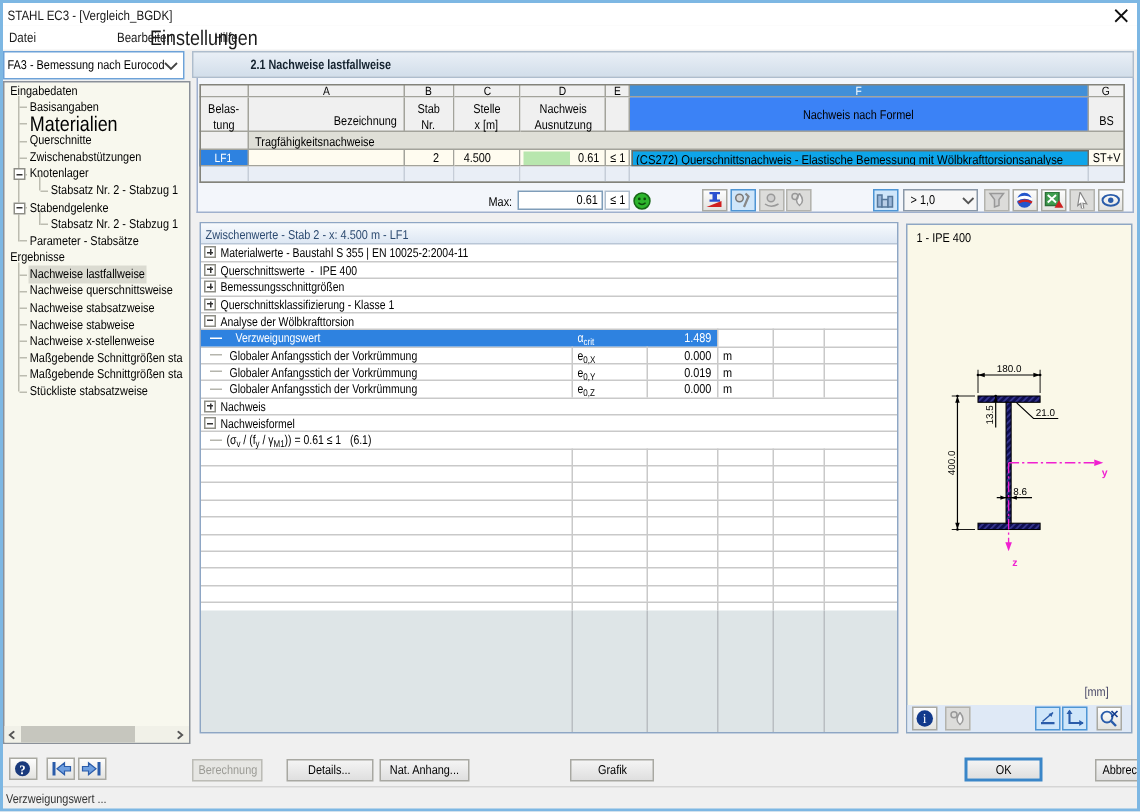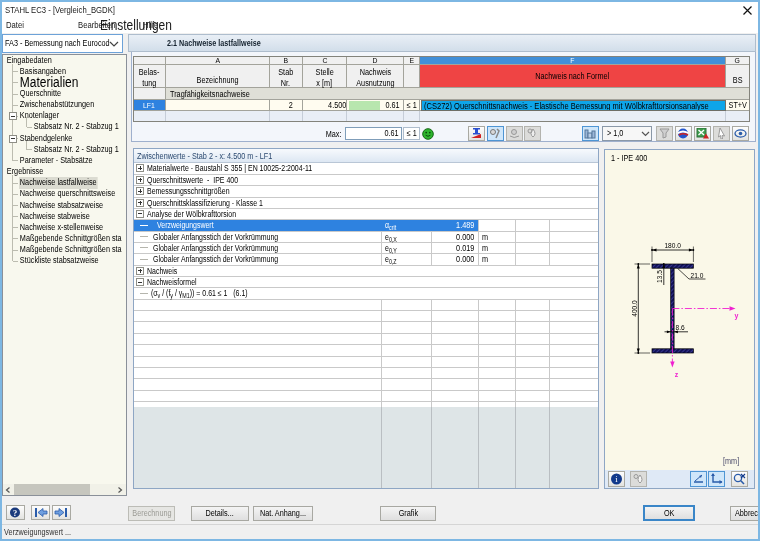--- a/index.html
+++ b/index.html
@@ -92,46 +92,46 @@
 <div style="left:269.5px;top:56px;width:33.5px;height:9px;border-right:1px solid #a3a39b;border-bottom:1px solid #a3a39b;background:#f0f0f0;color:#000;font-size:8px;line-height:9px;text-align:center;"><span class="sc">B</span></div>
 <div style="left:303px;top:56px;width:44px;height:9px;border-right:1px solid #a3a39b;border-bottom:1px solid #a3a39b;background:#f0f0f0;color:#000;font-size:8px;line-height:9px;text-align:center;"><span class="sc">C</span></div>
 <div style="left:347px;top:56px;width:57px;height:9px;border-right:1px solid #a3a39b;border-bottom:1px solid #a3a39b;background:#f0f0f0;color:#000;font-size:8px;line-height:9px;text-align:center;"><span class="sc">D</span></div>
 <div style="left:404px;top:56px;width:16px;height:9px;border-right:1px solid #a3a39b;border-bottom:1px solid #a3a39b;background:#f0f0f0;color:#000;font-size:8px;line-height:9px;text-align:center;"><span class="sc">E</span></div>
 <div style="left:420px;top:56px;width:306px;height:9px;border-right:1px solid #a3a39b;border-bottom:1px solid #a3a39b;background:#418fd8;color:#fff;font-size:8px;line-height:9px;text-align:center;"><span class="sc">F</span></div>
 <div style="left:726px;top:56px;width:24px;height:9px;border-right:1px solid #a3a39b;border-bottom:1px solid #a3a39b;background:#f0f0f0;color:#000;font-size:8px;line-height:9px;text-align:center;"><span class="sc">G</span></div>
 <div style="left:133px;top:65px;width:33px;height:23px;border-right:1px solid #a3a39b;border-bottom:1px solid #a3a39b;background:#f0f0f0;">
     <div style="position:absolute;left:0;top:2px;width:100%;font-size:8.5px;line-height:10.5px;text-align:center;"><span class="sc">Belas-</span><br><span class="sc">tung</span></div>
   </div>
 <div style="left:166px;top:65px;width:103.5px;height:23px;border-right:1px solid #a3a39b;border-bottom:1px solid #a3a39b;background:#f0f0f0;">
-    <div style="position:absolute;left:0;bottom:2px;width:100%;font-size:8.5px;line-height:10px;text-align:center;"><span class="sc">Bezeichnung</span></div>
+    <div style="position:absolute;left:0;bottom:2px;width:100%;font-size:8.5px;line-height:10px;text-align:right;"><span class="sc">Bezeichnung</span></div>
   </div>
 <div style="left:269.5px;top:65px;width:33.5px;height:23px;border-right:1px solid #a3a39b;border-bottom:1px solid #a3a39b;background:#f0f0f0;">
     <div style="position:absolute;left:0;top:2px;width:100%;font-size:8.5px;line-height:10.5px;text-align:center;"><span class="sc">Stab</span><br><span class="sc">Nr.</span></div>
   </div>
 <div style="left:303px;top:65px;width:44px;height:23px;border-right:1px solid #a3a39b;border-bottom:1px solid #a3a39b;background:#f0f0f0;">
     <div style="position:absolute;left:0;top:2px;width:100%;font-size:8.5px;line-height:10.5px;text-align:center;"><span class="sc">Stelle</span><br><span class="sc">x [m]</span></div>
   </div>
 <div style="left:347px;top:65px;width:57px;height:23px;border-right:1px solid #a3a39b;border-bottom:1px solid #a3a39b;background:#f0f0f0;">
     <div style="position:absolute;left:0;top:2px;width:100%;font-size:8.5px;line-height:10.5px;text-align:center;"><span class="sc">Nachweis</span><br><span class="sc">Ausnutzung</span></div>
   </div>
 <div style="left:404px;top:65px;width:16px;height:23px;border-right:1px solid #a3a39b;border-bottom:1px solid #a3a39b;background:#f0f0f0;">
     <div style="position:absolute;left:0;bottom:2px;width:100%;font-size:8.5px;line-height:10px;text-align:center;"></div>
   </div>
-<div style="left:420px;top:65px;width:306px;height:23px;border-right:1px solid #a3a39b;border-bottom:1px solid #a3a39b;background:#ef4444;">
+<div style="left:420px;top:65px;width:306px;height:23px;border-right:1px solid #a3a39b;border-bottom:1px solid #a3a39b;background:#3b82f6;">
     <div style="position:absolute;left:0;top:6px;width:100%;font-size:8.5px;line-height:10px;text-align:center;"><span class="sc">Nachweis nach Formel</span></div>
   </div>
 <div style="left:726px;top:65px;width:24px;height:23px;border-right:1px solid #a3a39b;border-bottom:1px solid #a3a39b;background:#f0f0f0;">
     <div style="position:absolute;left:0;bottom:2px;width:100%;font-size:8.5px;line-height:10px;text-align:center;"><span class="sc">BS</span></div>
   </div>
 <div style="left:133px;top:88px;width:33px;height:12px;border-right:1px solid #a3a39b;border-bottom:1px solid #a3a39b;background:#f0f0f0;"></div>
 <div style="left:166px;top:88px;width:584px;height:12px;border-right:1px solid #a3a39b;border-bottom:1px solid #a3a39b;background:#dfdfd7;font-size:8.5px;line-height:12px;padding-left:4px;"><span class="s">Tragfähigkeitsnachweise</span></div>
 <div style="left:133px;top:100px;width:33px;height:11px;border-right:1px solid #a3a39b;border-bottom:1px solid #a3a39b;background:#2e82e0;color:#fff;font-size:8px;line-height:11px;text-align:center;"><span class="sc">LF1</span></div>
 <div style="left:166px;top:100px;width:103.5px;height:11px;border-right:1px solid #a3a39b;border-bottom:1px solid #a3a39b;background:#fffcf0;"></div>
 <div style="left:269.5px;top:100px;width:33.5px;height:11px;border-right:1px solid #a3a39b;border-bottom:1px solid #a3a39b;background:#fffcf0;font-size:8.5px;line-height:11px;text-align:right;padding-right:9px;"><span class="sr">2</span></div>
-<div style="left:303px;top:100px;width:44px;height:11px;border-right:1px solid #a3a39b;border-bottom:1px solid #a3a39b;background:#fffcf0;font-size:8.5px;line-height:11px;text-align:right;padding-right:0;"><span class="sr">4.500</span></div>
+<div style="left:303px;top:100px;width:44px;height:11px;border-right:1px solid #a3a39b;border-bottom:1px solid #a3a39b;background:#fffcf0;font-size:8.5px;line-height:11px;text-align:right;padding-right:19px;"><span class="sr">4.500</span></div>
 <div style="left:347px;top:100px;width:57px;height:11px;border-right:1px solid #a3a39b;border-bottom:1px solid #a3a39b;background:#fffcf0;font-size:8.5px;line-height:11px;text-align:right;padding-right:3px;"><div style="position:absolute;left:2px;top:1px;width:31px;height:9px;background:#b8e6ae;"></div><span class="sr" style="position:relative;">0.61</span></div>
 <div style="left:404px;top:100px;width:16px;height:11px;border-right:1px solid #a3a39b;border-bottom:1px solid #a3a39b;background:#fffcf0;font-size:8.5px;line-height:11px;text-align:center;"><span class="sc">≤ 1</span></div>
 <div style="left:420px;top:100px;width:306px;height:11px;border-right:1px solid #a3a39b;border-bottom:1px solid #a3a39b;background:#fffcf0;">
     <div style="position:absolute;left:0.5px;top:-0.5px;width:305px;height:11px;background:#0ea5e9;border:1px solid #6e6e66;font-size:8.5px;line-height:10px;padding-left:2px;overflow:hidden;white-space:nowrap;"><span class="s" style="transform:scaleX(.885);">(CS272) Querschnittsnachweis - Elastische Bemessung mit Wölbkrafttorsionsanalyse</span></div>
   </div>
 <div style="left:726px;top:100px;width:24px;height:11px;border-right:1px solid #a3a39b;border-bottom:1px solid #a3a39b;background:#fffcf0;font-size:8.5px;line-height:11px;text-align:center;"><span class="sc">ST+V</span></div>
 <div style="left:133px;top:111px;width:33px;height:11px;border-right:1px solid #a3a39b;border-bottom:1px solid #a3a39b;background:#e9eef6;border-right-color:#c6cdd8;"></div>
 <div style="left:166px;top:111px;width:103.5px;height:11px;border-right:1px solid #a3a39b;border-bottom:1px solid #a3a39b;background:#e9eef6;border-right-color:#c6cdd8;"></div>
 <div style="left:269.5px;top:111px;width:33.5px;height:11px;border-right:1px solid #a3a39b;border-bottom:1px solid #a3a39b;background:#e9eef6;border-right-color:#c6cdd8;"></div>
 <div style="left:303px;top:111px;width:44px;height:11px;border-right:1px solid #a3a39b;border-bottom:1px solid #a3a39b;background:#e9eef6;border-right-color:#c6cdd8;"></div>

